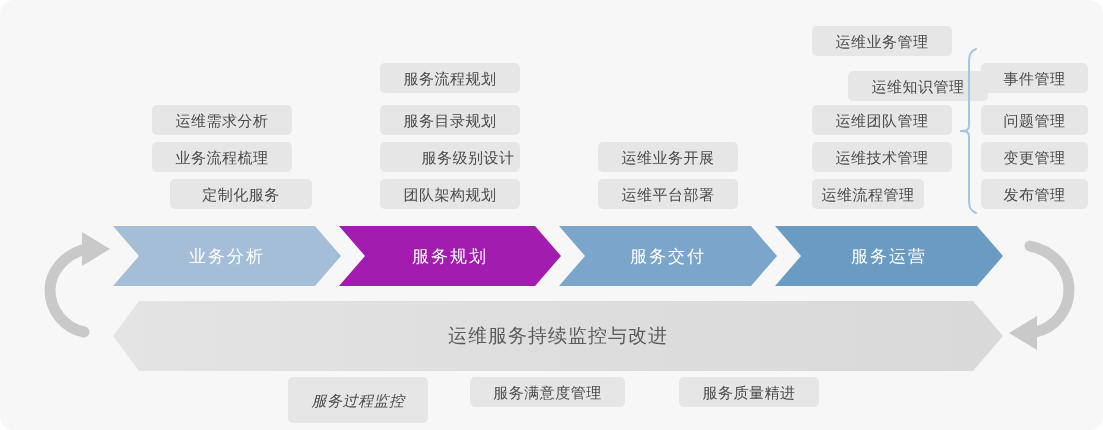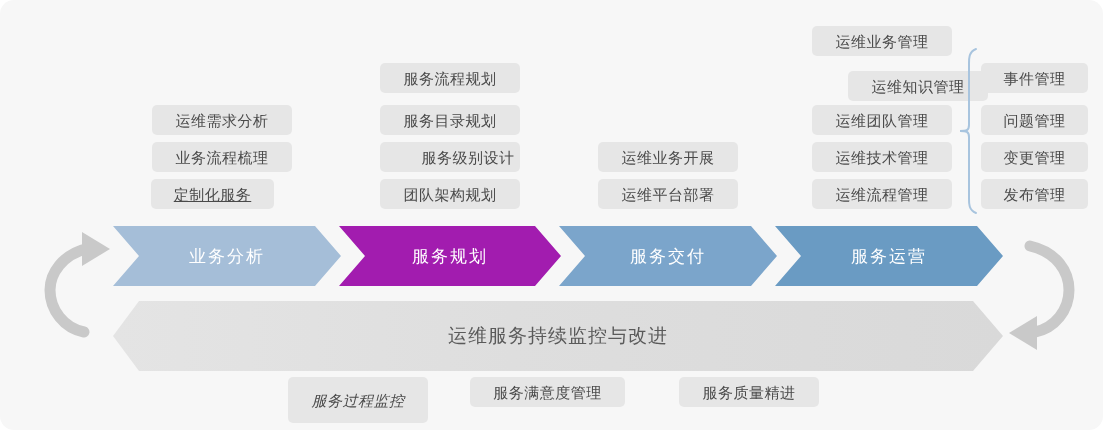--- a/index.html
+++ b/index.html
@@ -67,35 +67,35 @@
 
   .lbl{pointer-events:none;}
 </style>
 </head>
 <body>
 
 <div id="canvas">
 
   <div class="pill" style="left:152px;top:105px;width:140px;height:30px;">运维需求分析</div>
   <div class="pill" style="left:152px;top:142px;width:140px;height:30px;">业务流程梳理</div>
-  <div class="pill" style="left:151px;top:179px;width:123px;height:30px;text-decoration:underline;">定制化服务</div>
+  <div class="pill" style="left:170px;top:179px;width:142px;height:30px;">定制化服务</div>
 
   <div class="pill" style="left:380px;top:63px;width:140px;height:30px;">服务流程规划</div>
   <div class="pill" style="left:380px;top:105px;width:140px;height:30px;">服务目录规划</div>
   <div class="pill" style="left:380px;top:142px;width:140px;height:30px;padding-left:36px;">服务级别设计</div>
   <div class="pill" style="left:380px;top:179px;width:140px;height:30px;">团队架构规划</div>
 
   <div class="pill" style="left:598px;top:142px;width:140px;height:30px;">运维业务开展</div>
   <div class="pill" style="left:598px;top:179px;width:140px;height:30px;">运维平台部署</div>
 
   <div class="pill" style="left:812px;top:26px;width:140px;height:30px;">运维业务管理</div>
   <div class="pill" style="left:812px;top:71px;width:140px;height:30px;margin-left:36px;">运维知识管理</div>
   <div class="pill" style="left:812px;top:105px;width:140px;height:30px;">运维团队管理</div>
   <div class="pill" style="left:812px;top:142px;width:140px;height:30px;">运维技术管理</div>
-  <div class="pill" style="left:812px;top:179px;width:140px;height:30px;">运维流程管理</div>
+  <div class="pill" style="left:812px;top:179px;width:112px;height:30px;">运维流程管理</div>
 
   <svg id="brace" style="left:956px;top:46px;" width="26" height="170" viewBox="0 0 26 170">
     <path d="M20 3 C12 6 13 14 13 20 L13 79 C13 85 10 85 4 85 C10 85 13 85 13 91 L13 150 C13 156 12 164 20 167" fill="none" stroke="#a8c4de" stroke-width="2" stroke-linecap="round"></path>
   </svg>
 
   <div class="pill" style="left:981px;top:63px;width:107px;height:30px;">事件管理</div>
   <div class="pill" style="left:981px;top:105px;width:107px;height:30px;">问题管理</div>
   <div class="pill" style="left:981px;top:142px;width:107px;height:30px;">变更管理</div>
   <div class="pill" style="left:981px;top:179px;width:107px;height:30px;">发布管理</div>
 

